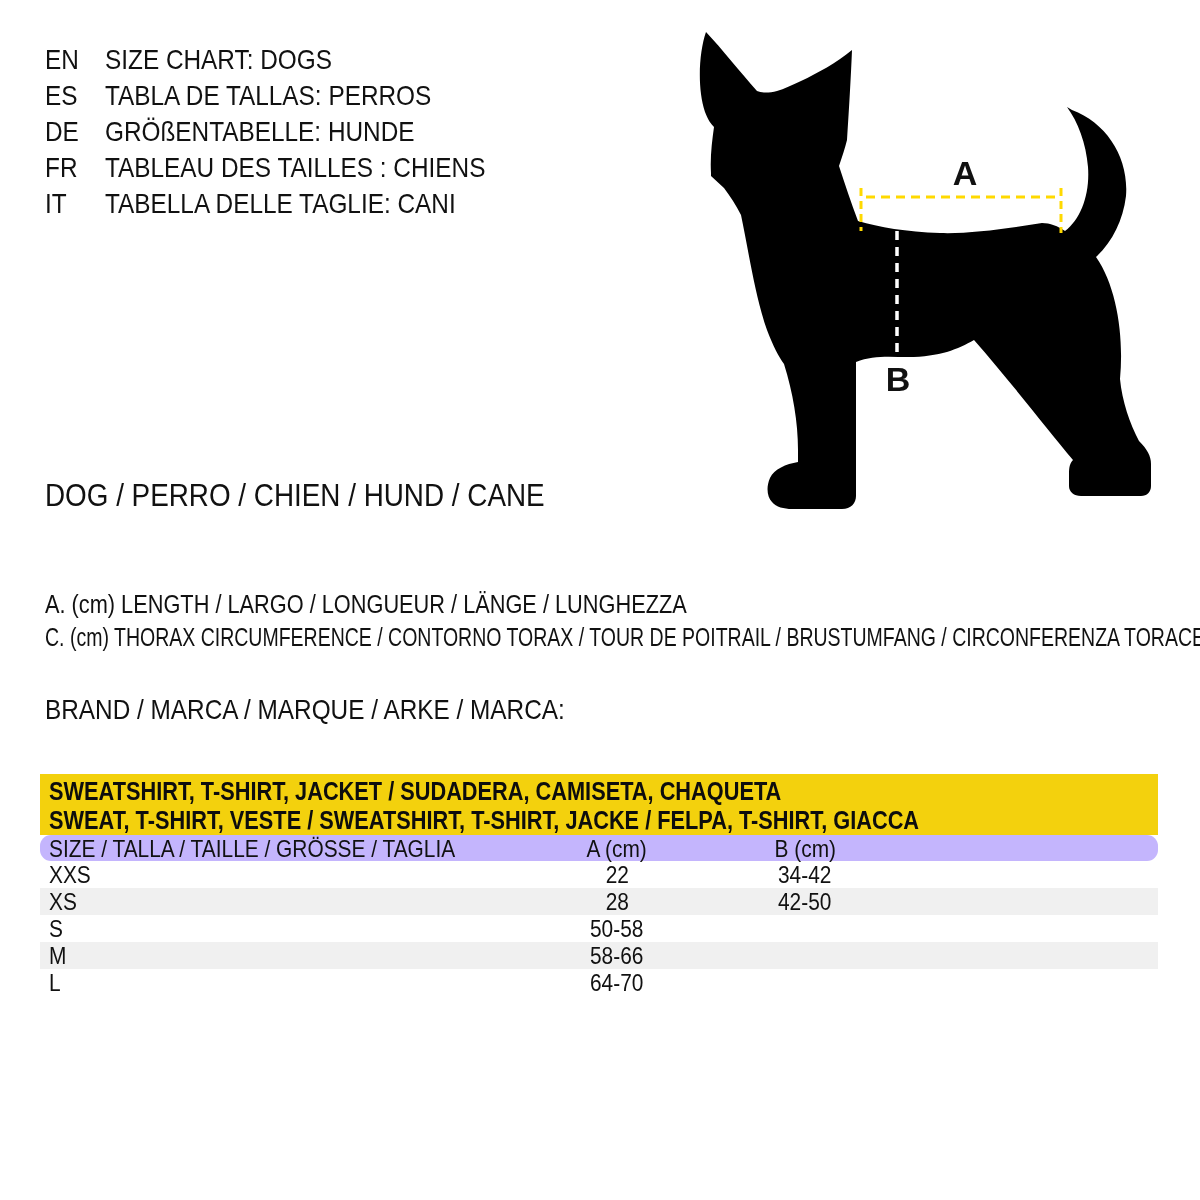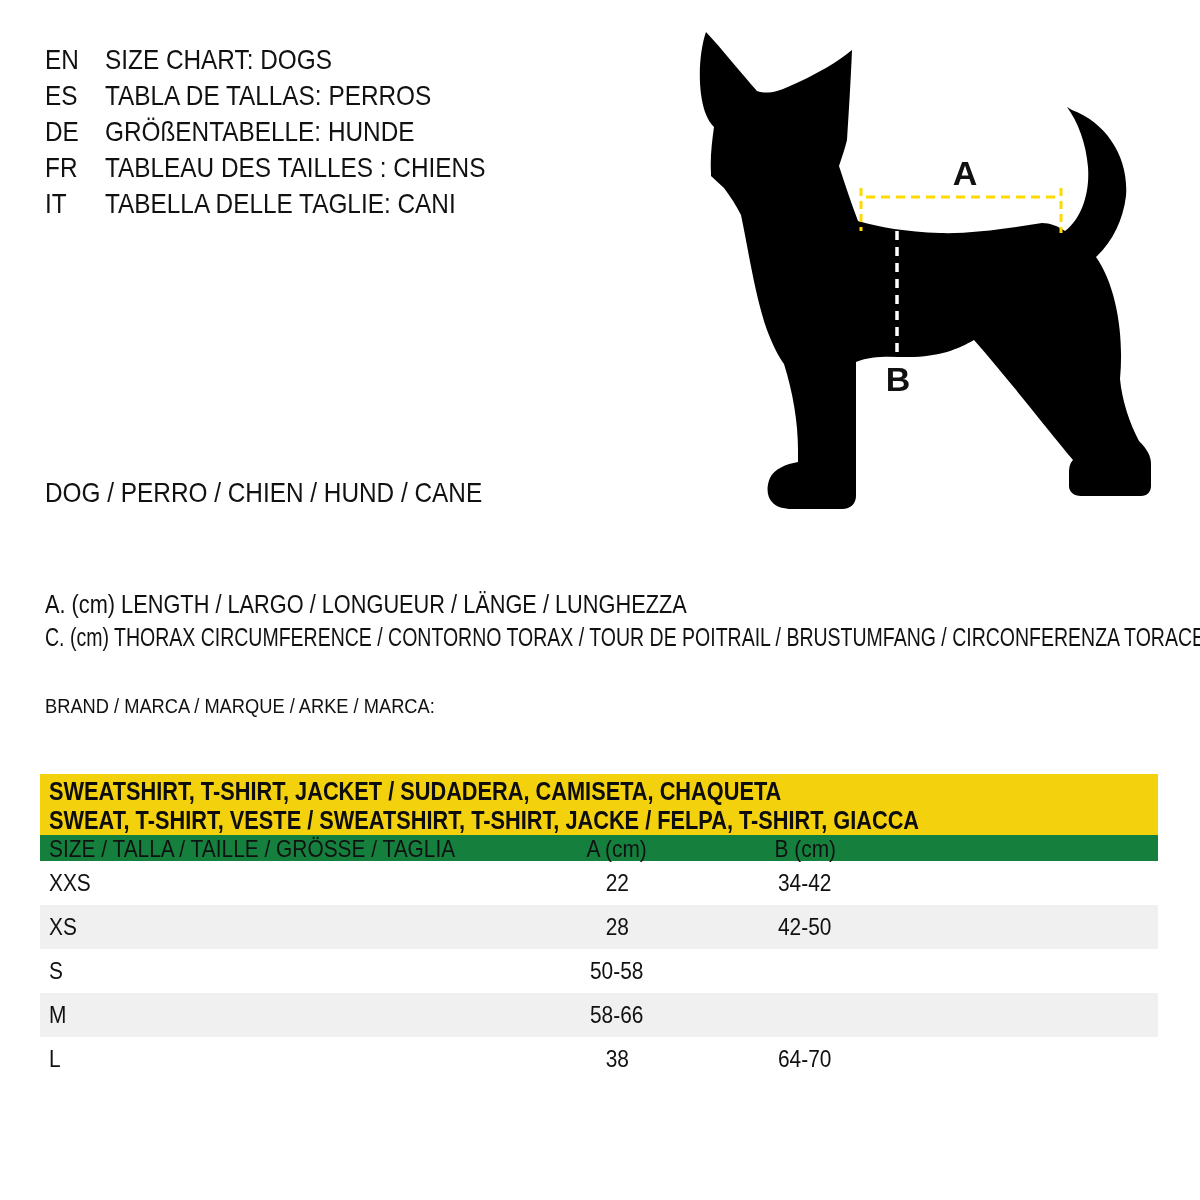--- a/index.html
+++ b/index.html
@@ -12,35 +12,35 @@
   .t  {display:inline-block;white-space:nowrap;transform:scaleX(.87);transform-origin:0 50%;}
   .tn {display:inline-block;white-space:nowrap;transform:scaleX(.78);transform-origin:0 50%;}
   .tc {display:inline-block;white-space:nowrap;transform:scaleX(.87);transform-origin:50% 50%;}
 
   
   .lang-block{left:45px;top:42px;font-size:28px;font-weight:500;}
   .lang-row{display:flex;height:36px;line-height:36px;align-items:center;}
   .lang-code{width:60px;flex:0 0 60px;}
 
   
-  .subject-line{left:45px;top:477px;font-size:28px;font-weight:500;text-align:right;}
+  .subject-line{left:45px;top:477px;font-size:32px;font-weight:500;text-align:right;}
 
   
   .legend{left:45px;top:588px;font-size:25px;font-weight:500;}
   .legend-line{height:33px;line-height:33px;}
 
-  .brand-line{left:45px;top:694px;font-size:21px;font-weight:500;}
+  .brand-line{left:45px;top:694px;font-size:28px;font-weight:500;}
 
   
   .size-table{left:40px;top:774px;width:1118px;}
   .banner{background:#F3D10D;height:61px;padding:3px 0 0 9px;box-sizing:border-box;}
   .banner-line{height:29px;line-height:29px;font-size:25px;font-weight:700;color:#0d0d0d;}
   .trow{display:grid;grid-template-columns:462px 230px 146px 1fr;align-items:center;}
-  .thead{background:#15803d;height:26px;}
-  .drow{height:44px;background:#ffffff;}
+  .thead{background:#c4b5fd;height:26px;border-radius:11px;}
+  .drow{height:27px;background:#ffffff;}
   .drow.alt{background:#F0F0F0;}
   .c-size{padding-left:9px;font-size:24px;text-align:left;}
   .c-a,.c-b{font-size:24px;text-align:center;}
 
   svg text{font-family:"Liberation Sans",sans-serif;}
 </style>
 </head>
 <body>
 
 <div class="abs lang-block">
@@ -182,18 +182,17 @@
   </div>
 
   <div class="trow drow alt">
     <div class="c-size"><span class="t">M</span></div>
     <div class="c-b"><span class="tc">58-66</span></div>
     <div></div>
   </div>
 
   <div class="trow drow">
     <div class="c-size"><span class="t">L</span></div>
-    <div class="c-a"><span class="tc">38</span></div>
     <div class="c-b"><span class="tc">64-70</span></div>
     <div></div>
   </div>
 
 </div>
 
 </body></html>

